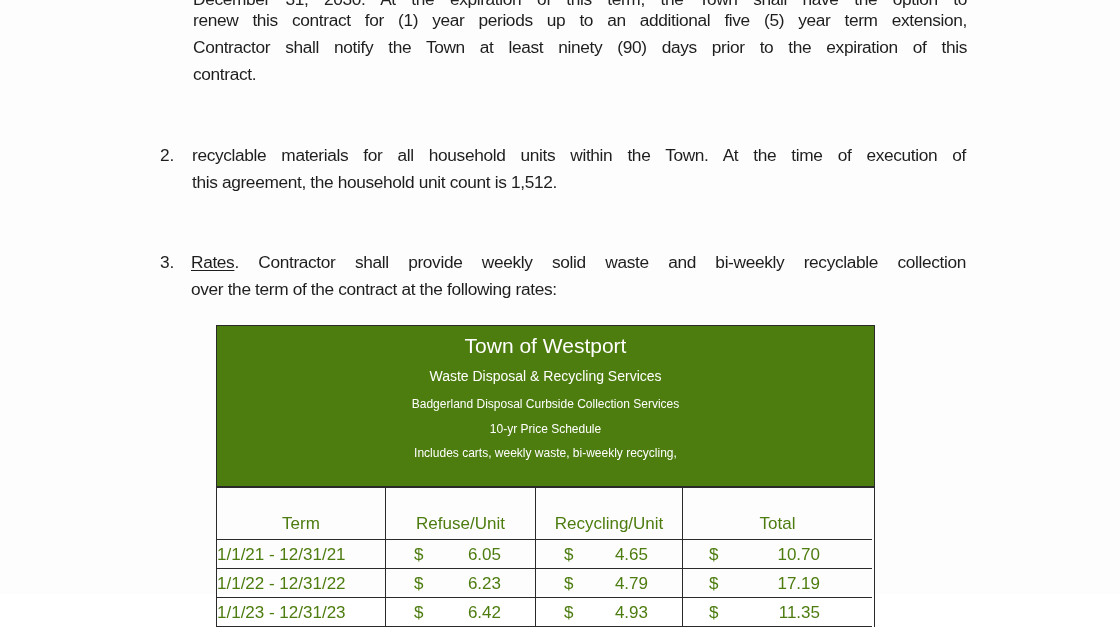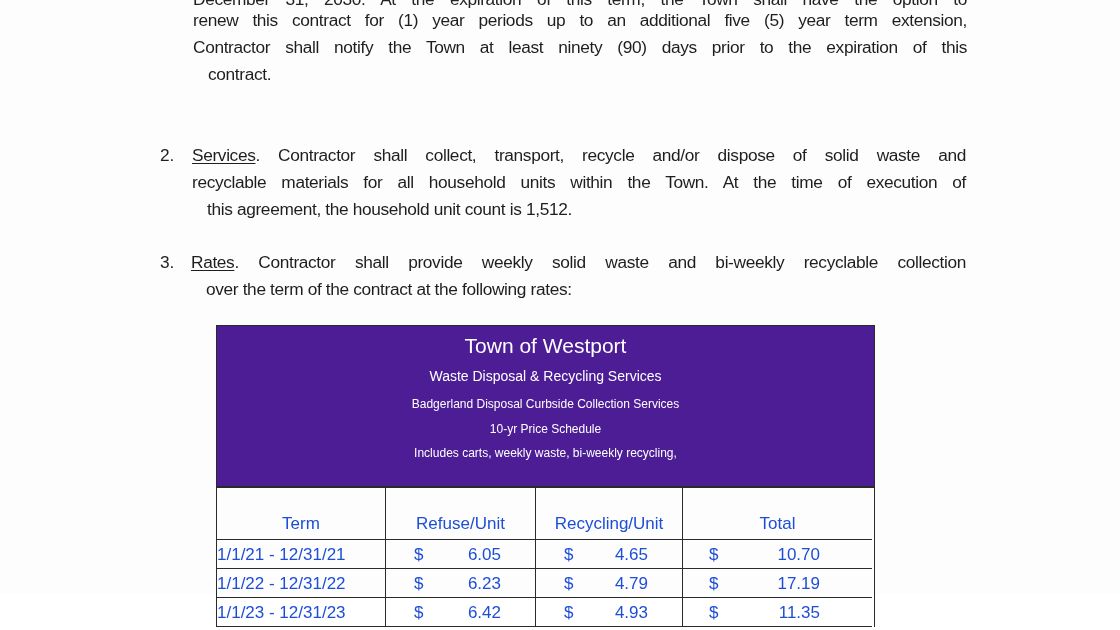--- a/index.html
+++ b/index.html
@@ -29,21 +29,20 @@
     letter-spacing: -0.35px;
     word-spacing: 0px;
   }
   .line {
     display: block;
     white-space: nowrap;
     text-align-last: justify;
   }
   .line.last {
     text-align-last: left;
-    margin-left: 15px;
   }
   .cut-line {
     position: absolute;
     left: 193px;
     top: -14px;
     width: 774px;
     font-size: 17.3px;
     line-height: 27px;
     letter-spacing: -0.35px;
     white-space: nowrap;
@@ -99,21 +98,21 @@
     grid-template-columns: 169px 150px 147px 189px;
   }
   .rt-cell {
     box-sizing: border-box;
     border-right: 1.5px solid #2a2a2a;
     border-bottom: 1.5px solid #2a2a2a;
     font-size: 17px;
     height: 29px;
     line-height: 29px;
     position: relative;
-    color: #1d4ed8;
+    color: #4d7c0f;
   }
   .rt-cell:nth-child(4n) {
     border-right: none;
   }
   .rt-colhead {
     height: 52px;
     line-height: 20px;
     padding-top: 26px;
     text-align: center;
   }
@@ -141,33 +140,32 @@
   <div class="cut-line">December 31, 2030. At the expiration of this term, the Town shall have the option to</div>
 
   <div class="para" style="left:193px; top:7px; width:774px;">
     <span class="line">renew this contract for (1) year periods up to an additional five (5) year term extension,</span>
     <span class="line">Contractor shall notify the Town at least ninety (90) days prior to the expiration of this</span>
     <span class="line last">contract.</span>
   </div>
 
   <div class="num" style="left:160px; top:142px;">2.</div>
   <div class="para" style="left:192px; top:142px; width:774px;">
-    <span class="line"><span class="heading-u">Services</span><span>. Contractor shall collect, transport, recycle and/or dispose of solid waste and</span></span>
     <span class="line">recyclable materials for all household units within the Town. At the time of execution of</span>
     <span class="line last">this agreement, the household unit count is 1,512.</span>
   </div>
 
   <div class="num" style="left:160px; top:249px;">3.</div>
   <div class="para" style="left:191px; top:249px; width:775px;">
     <span class="line"><span class="heading-u">Rates</span><span>. Contractor shall provide weekly solid waste and bi-weekly recyclable collection</span></span>
     <span class="line last">over the term of the contract at the following rates:</span>
   </div>
 
   <div class="rate-table">
-    <div class="rt-header" style="background: #4c1d95;">
+    <div class="rt-header" style="background: #4d7c0f;">
       <span class="rt-h1">Town of Westport</span>
       <span class="rt-h2">Waste Disposal &amp; Recycling Services</span>
       <span class="rt-h3">Badgerland Disposal Curbside Collection Services</span>
       <span class="rt-h3">10-yr Price Schedule</span>
       <span class="rt-h3">Includes carts, weekly waste, bi-weekly recycling,</span>
     </div>
     <div class="rt-grid">
       <div class="rt-cell rt-colhead">Term</div>
       <div class="rt-cell rt-colhead">Refuse/Unit</div>
       <div class="rt-cell rt-colhead">Recycling/Unit</div>

